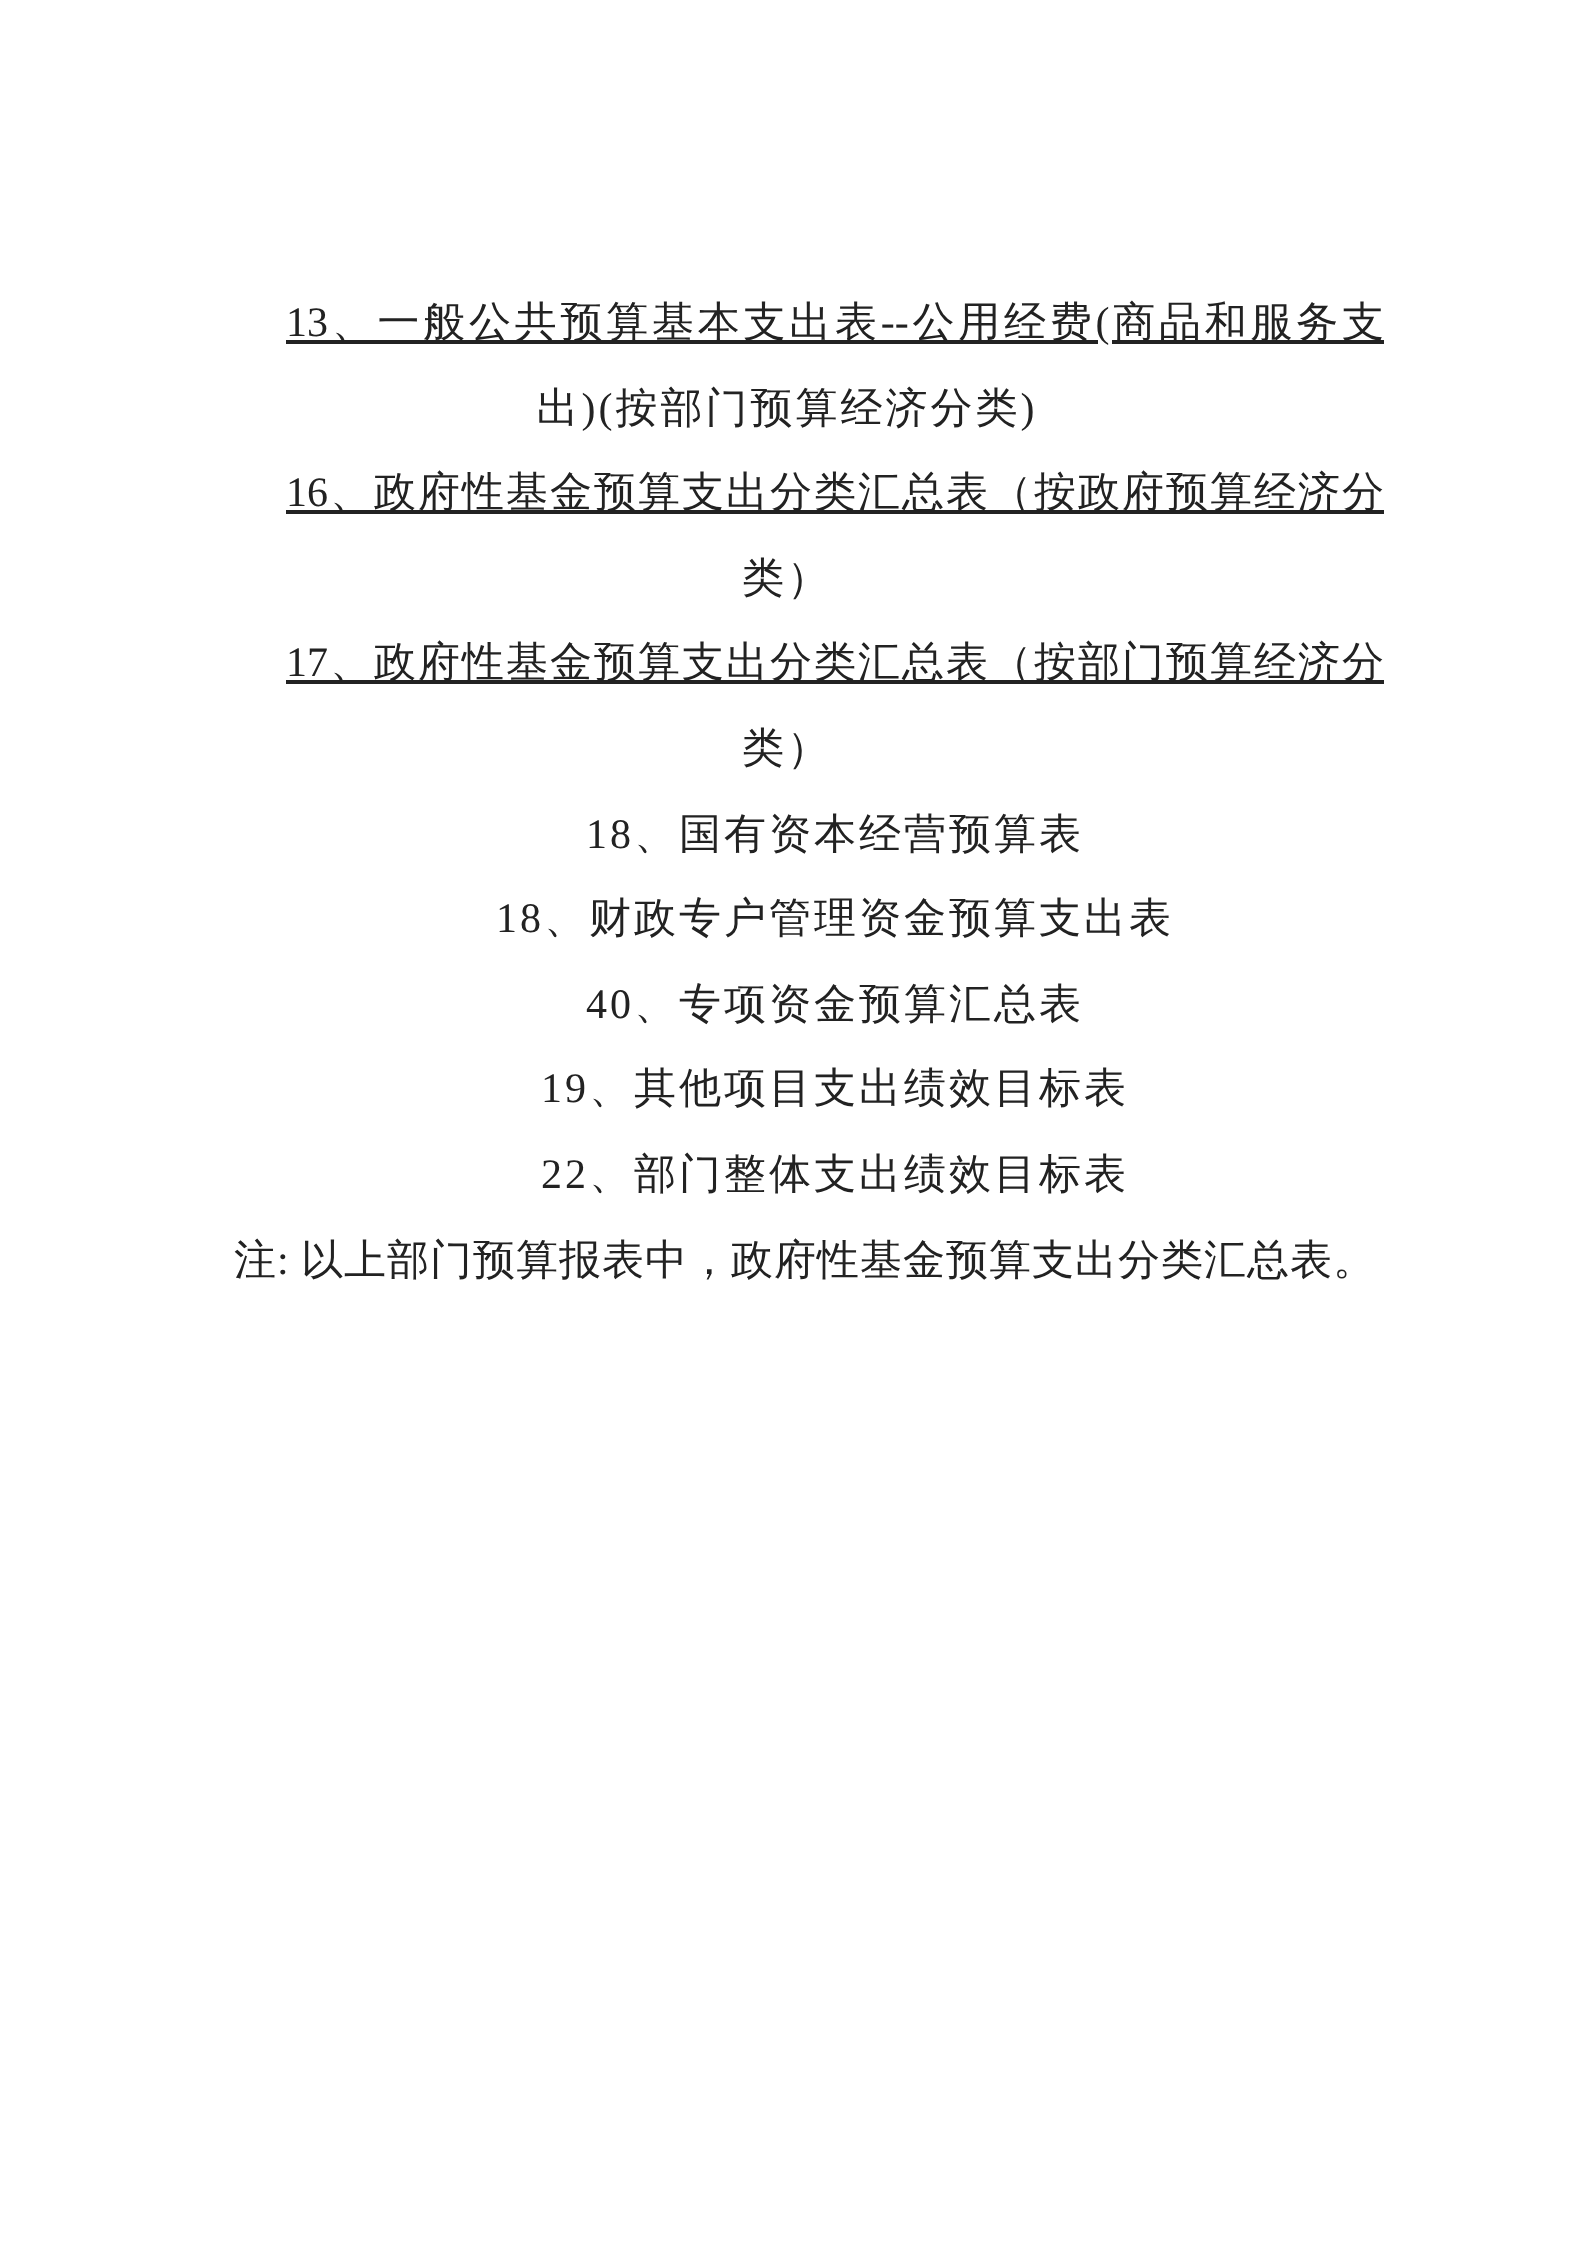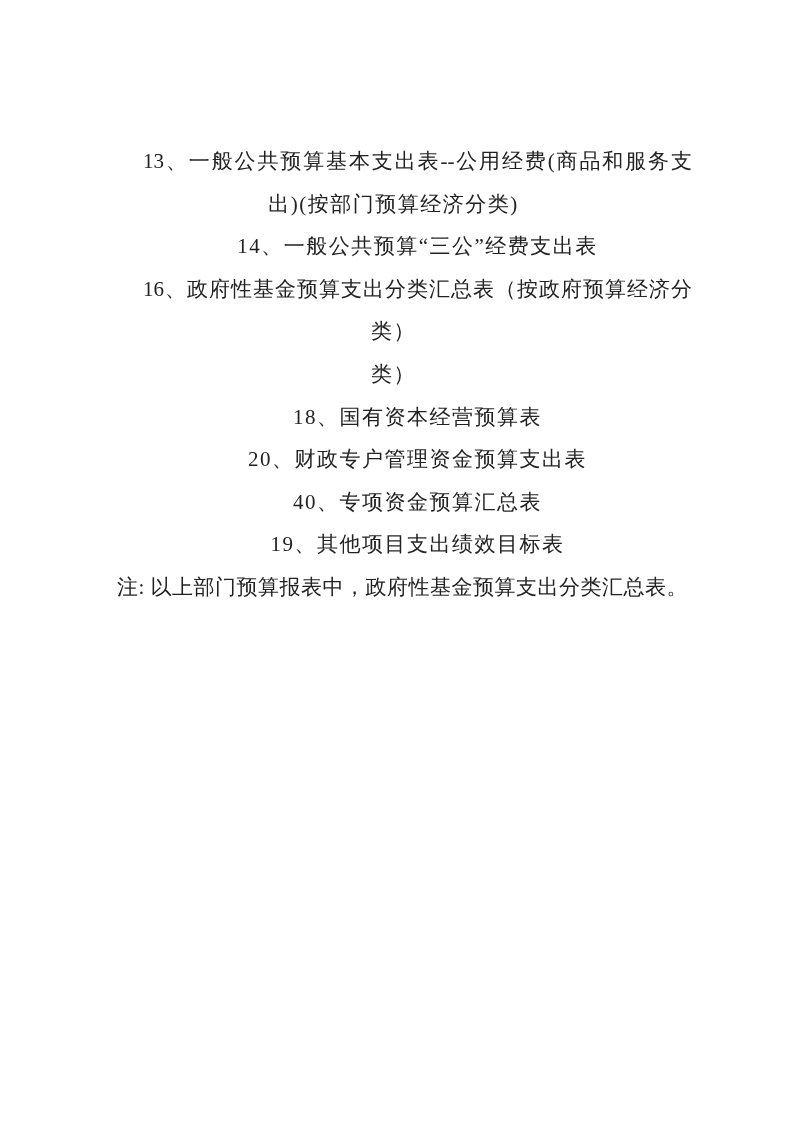--- a/index.html
+++ b/index.html
@@ -33,37 +33,39 @@
   
   .line.indent {
     text-indent: 48px;
   }
   
   .line.stretch {
     white-space: normal;
     letter-spacing: 0;
     text-align: justify;
     text-align-last: justify;
+    text-decoration: underline;
     -moz-text-align-last: justify;
   }
   .line.note-indent {
     text-indent: 18px;
     letter-spacing: 0.5px;
   }
 </style>
 </head>
 <body>
 
 <div class="page">
   <div class="text-block">
     <div class="line indent stretch">13、一般公共预算基本支出表--公用经费(商品和服务支</div>
     <div class="line">出)(按部门预算经济分类)</div>
-    <div class="line indent">14、一般公共预算“三公”经费支出表</div>
     <div class="line indent stretch">16、政府性基金预算支出分类汇总表（按政府预算经济分</div>
     <div class="line">类）</div>
+    <div class="line indent stretch">17、政府性基金预算支出分类汇总表（按部门预算经济分</div>
     <div class="line">类）</div>
     <div class="line indent">18、国有资本经营预算表</div>
-    <div class="line indent">20、财政专户管理资金预算支出表</div>
+    <div class="line indent">18、财政专户管理资金预算支出表</div>
     <div class="line indent">40、专项资金预算汇总表</div>
     <div class="line indent">19、其他项目支出绩效目标表</div>
+    <div class="line indent">22、部门整体支出绩效目标表</div>
     <div class="line note-indent">注: 以上部门预算报表中，政府性基金预算支出分类汇总表。</div>
   </div>
 </div>
 
 </body></html>

